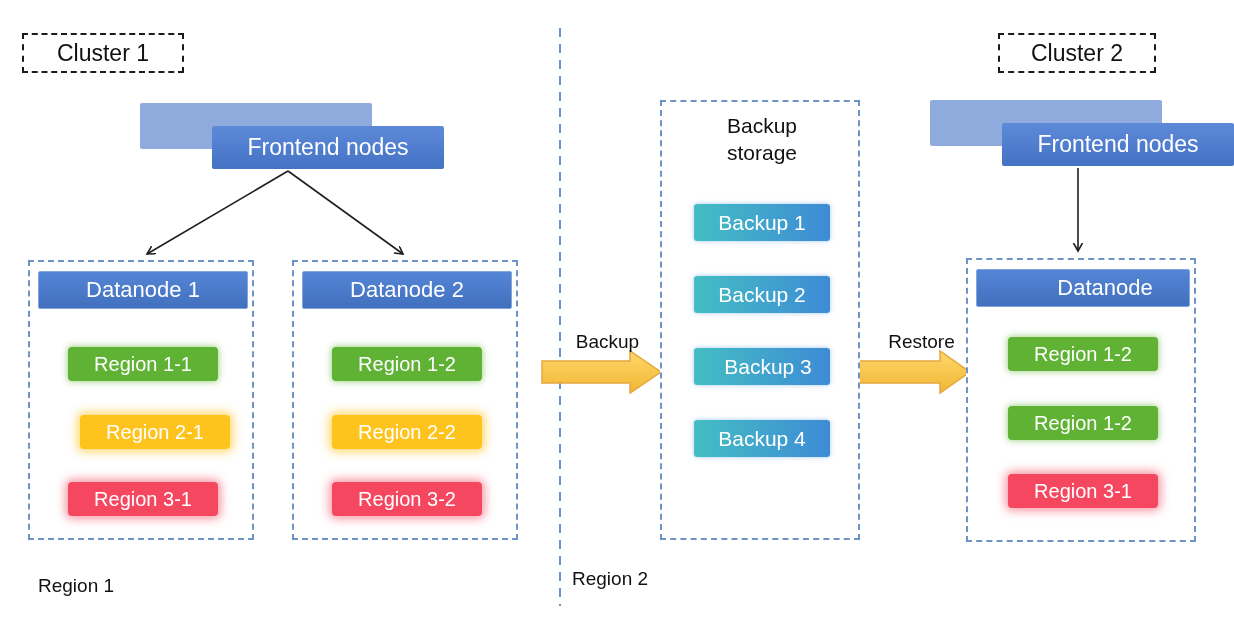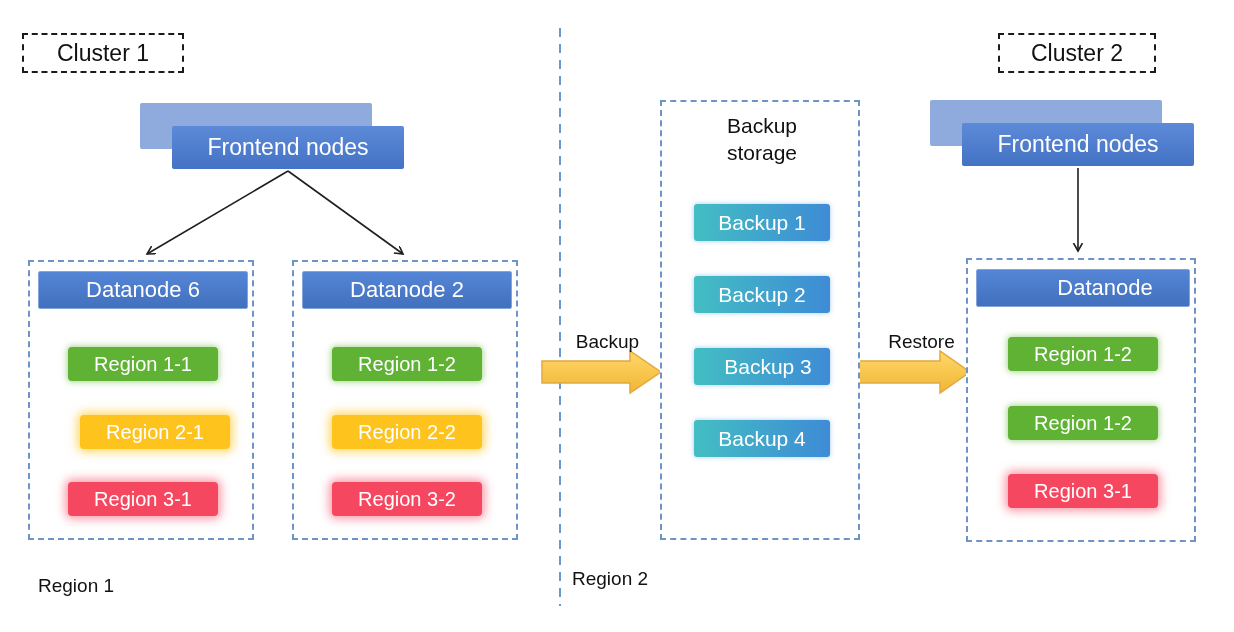--- a/index.html
+++ b/index.html
@@ -11,21 +11,21 @@
   .cluster-tag {
     border:2px dashed #1b1b1b; background:#fff; color:#111;
     display:flex; align-items:center; justify-content:center;
     font-size:23px;
   }
 
   .shadow-box { background:#8FAADC; border-radius:2px; }
   .front-box {
     background:linear-gradient(180deg,#5d8ad8 0%, #4472C4 100%);
     color:#fff; font-size:23px; border-radius:2px;
-    display:flex; align-items:center; justify-content:center;
+    display:flex; align-items:center; justify-content:center;margin-left:40px;
   }
 
   .dn-container { border:2px dashed #6E93C9; background:#fff; }
   .dn-header {
     position:absolute;
     background:linear-gradient(180deg,#5585D6 0%, #4170BE 100%);
     border:1.5px solid #83A4DC; border-radius:2px;
     color:#fff; font-size:22px;
     display:flex; align-items:center; justify-content:center;
   }
@@ -84,21 +84,21 @@
     <span>Cluster 1</span>
   </div>
 
   <div class="abs shadow-box" style="left:140px; top:103px; width:232px; height:46px;"></div>
   <div class="abs front-box" style="left:172px; top:126px; width:232px; height:43px;">
     <span>Frontend nodes</span>
   </div>
 
   <div class="abs dn-container" style="left:28px; top:260px; width:226px; height:280px;">
     <div class="dn-header" style="left:8px; top:9px; width:210px; height:38px;">
-      <span>Datanode 6</span>
+      <span>Datanode 1</span>
     </div>
     <div class="chip green" style="left:38px; top:85px;">Region 1-1</div>
     <div class="chip yellow" style="left:50px; top:153px;">Region 2-1</div>
     <div class="chip red" style="left:38px; top:220px;">Region 3-1</div>
   </div>
 
   <div class="abs dn-container" style="left:292px; top:260px; width:226px; height:280px;">
     <div class="dn-header" style="left:8px; top:9px; width:210px; height:38px;">
       <span>Datanode 2</span>
     </div>

